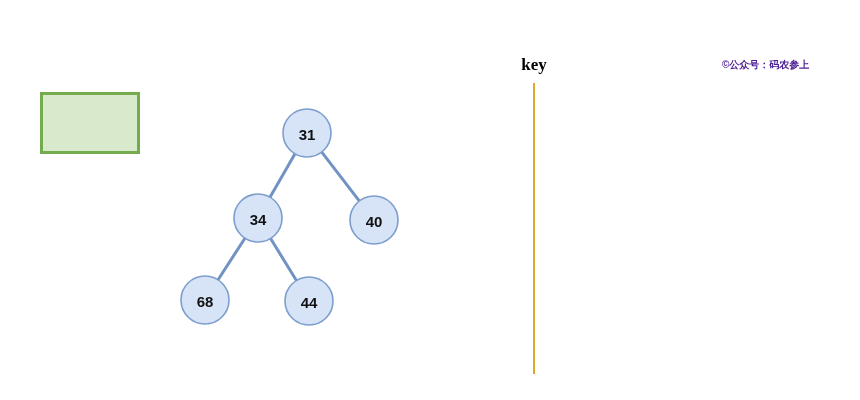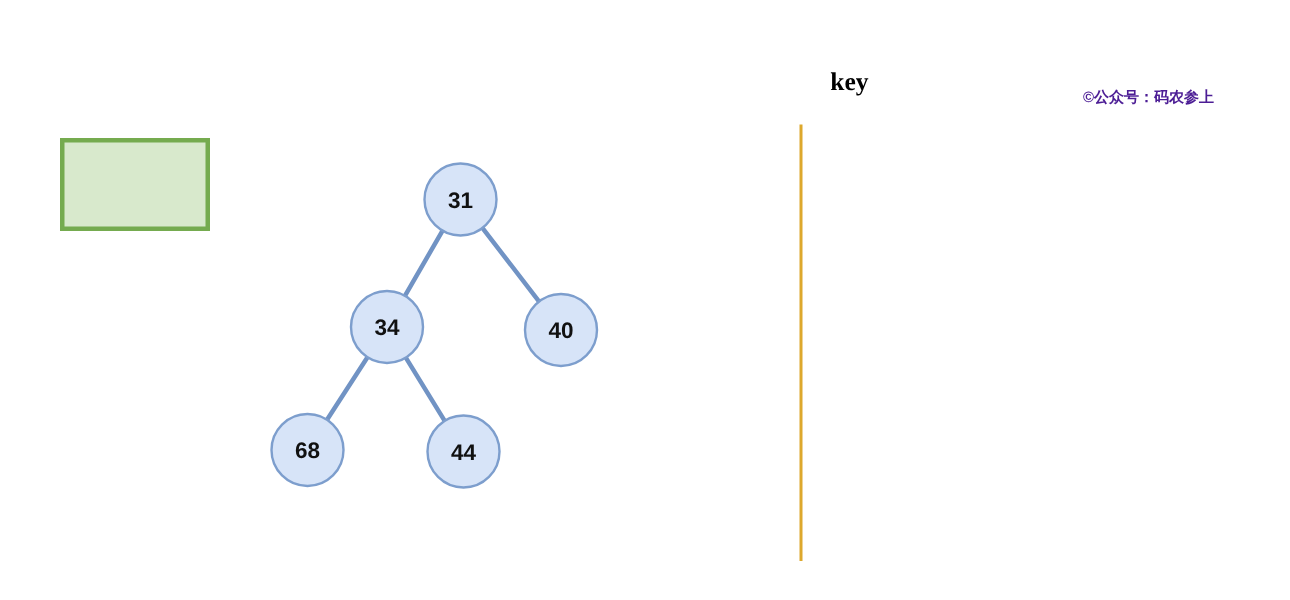--- a/index.html
+++ b/index.html
@@ -44,23 +44,23 @@
     font-weight: bold;
     font-size: 16px;
     color: #000000;
     letter-spacing: 0.2px;
   }
 
   
   .key-label {
     position: absolute;
     left: 489px;
-    top: 45px;
+    top: 55px;
     width: 90px;
-    text-align: right;
+    text-align: center;
     font-family: "Liberation Serif", serif;
     font-weight: bold;
     font-size: 17px;
     color: #000000;
   }
   .key-divider {
     position: absolute;
     left: 533px;
     top: 83px;
     width: 2px;

